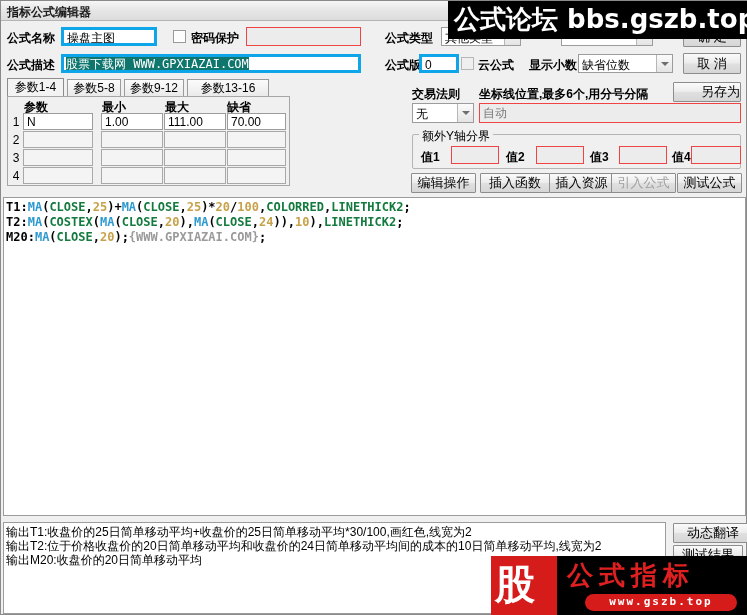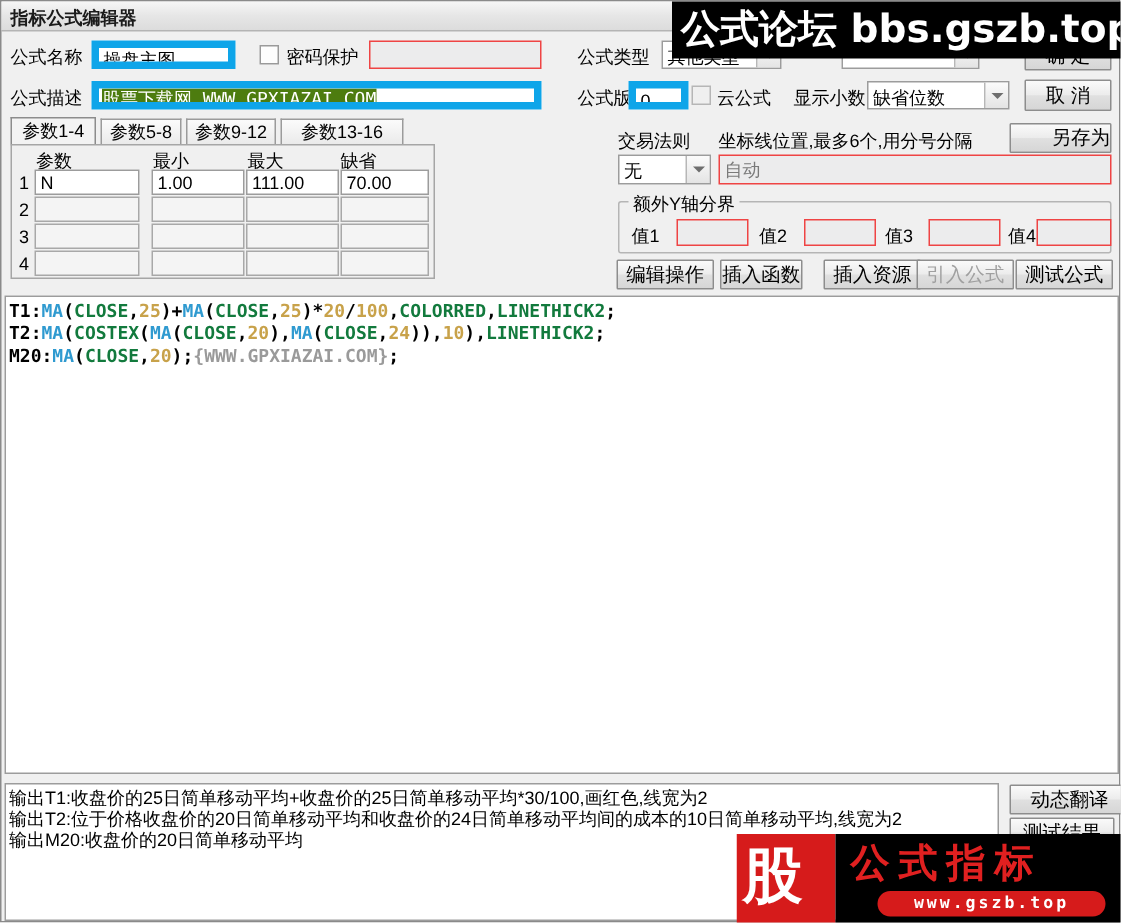--- a/index.html
+++ b/index.html
@@ -39,25 +39,26 @@
     white-space: nowrap;
   }
 
   
   .lbl {
     position: absolute;
     white-space: nowrap;
     font-size: 12px;
     color:#000;
     line-height: 14px;
+    font-weight: bold;
   }
   .txtbox {
     position: absolute;
     background: #ffffff;
-    border: 5px solid #0ea5e9;
+    border: 3px solid #0ea5e9;
     box-sizing: border-box;
     font-size: 12px;
     line-height: 1;
     padding: 2px 3px;
     white-space: nowrap;
     overflow: hidden;
     color:#000;
   }
   .txtbox.gray {
     background: #ececed;
@@ -305,21 +306,21 @@
     <div class="arrow"></div>
   </div>
   <div class="combo" style="left:560px; top:26px; width:92px; height:19px;">
     <div class="cval"></div>
     <div class="arrow"></div>
   </div>
   <div class="btn" style="left:682px; top:25px; width:58px; height:21px; line-height:19px;">确  定</div>
 
   <div class="lbl" style="left:6px; top:57px;">公式描述</div>
   <div class="txtbox" style="left:60px; top:53px; width:300px; height:19px; padding:1px 2px;">
-    <span style="background:#4d7c0f; color:#ffffff; font-family:'DejaVu Sans Mono','Liberation Mono',monospace; font-size:12px;">股票下载网 WWW.GPXIAZAI.COM</span>
+    <span style="background:#0f766e; color:#ffffff; font-family:'DejaVu Sans Mono','Liberation Mono',monospace; font-size:12px;">股票下载网 WWW.GPXIAZAI.COM</span>
   </div>
 
   <div class="lbl" style="left:384px; top:57px;">公式版本</div>
   <div class="txtbox" style="left:418px; top:53px; width:40px; height:19px;">0</div>
 
   <div class="chk dim" style="left:460px; top:56px;"></div>
   <div class="lbl" style="left:477px; top:57px;">云公式</div>
   <div class="lbl" style="left:528px; top:57px;">显示小数</div>
   <div class="combo" style="left:577px; top:53px; width:95px; height:19px;">
     <div class="cval">缺省位数</div>
@@ -382,21 +383,21 @@
   <div class="lbl" style="left:420px; top:149px;">值1</div>
   <div class="txtbox gray" style="left:450px; top:145px; width:48px; height:18px;"></div>
   <div class="lbl" style="left:505px; top:149px;">值2</div>
   <div class="txtbox gray" style="left:535px; top:145px; width:48px; height:18px;"></div>
   <div class="lbl" style="left:589px; top:149px;">值3</div>
   <div class="txtbox gray" style="left:618px; top:145px; width:48px; height:18px;"></div>
   <div class="lbl" style="left:671px; top:149px;">值4</div>
   <div class="txtbox gray" style="left:690px; top:145px; width:50px; height:18px;"></div>
 
   <div class="btn" style="left:410px; top:172px; width:65px; height:20px; line-height:18px;">编辑操作</div>
-  <div class="btn" style="left:479px; top:172px; width:55px; height:20px; line-height:18px;">插入函数</div>
+  <div class="btn" style="left:479px; top:172px; width:70px; height:20px; line-height:18px;">插入函数</div>
   <div class="btn" style="left:548px; top:172px; width:65px; height:20px; line-height:18px;">插入资源</div>
   <div class="btn dis" style="left:610px; top:172px; width:65px; height:20px; line-height:18px;">引入公式</div>
   <div class="btn" style="left:676px; top:172px; width:65px; height:20px; line-height:18px;">测试公式</div>
 
   <div id="editor" style="left:2px; top:196px; width:743px; height:319px;">
     <div id="codeArea"><div><span class="tkN">T1:</span><span class="tkF">MA</span><span class="tkP">(</span><span class="tkK">CLOSE</span><span class="tkP">,</span><span class="tkNum">25</span><span class="tkP">)+</span><span class="tkF">MA</span><span class="tkP">(</span><span class="tkK">CLOSE</span><span class="tkP">,</span><span class="tkNum">25</span><span class="tkP">)*</span><span class="tkNum">20</span><span class="tkP">/</span><span class="tkNum">100</span><span class="tkP">,</span><span class="tkK">COLORRED</span><span class="tkP">,</span><span class="tkK">LINETHICK2</span><span class="tkP">;</span></div><div><span class="tkN">T2:</span><span class="tkF">MA</span><span class="tkP">(</span><span class="tkK">COSTEX</span><span class="tkP">(</span><span class="tkF">MA</span><span class="tkP">(</span><span class="tkK">CLOSE</span><span class="tkP">,</span><span class="tkNum">20</span><span class="tkP">),</span><span class="tkF">MA</span><span class="tkP">(</span><span class="tkK">CLOSE</span><span class="tkP">,</span><span class="tkNum">24</span><span class="tkP">)),</span><span class="tkNum">10</span><span class="tkP">),</span><span class="tkK">LINETHICK2</span><span class="tkP">;</span></div><div><span class="tkN">M20:</span><span class="tkF">MA</span><span class="tkP">(</span><span class="tkK">CLOSE</span><span class="tkP">,</span><span class="tkNum">20</span><span class="tkP">);</span><span class="tkC">{WWW.GPXIAZAI.COM}</span><span class="tkP">;</span></div></div>
   </div>
 
   <div id="splitter" style="left:2px; top:516px; width:743px; height:5px;"></div>
 

